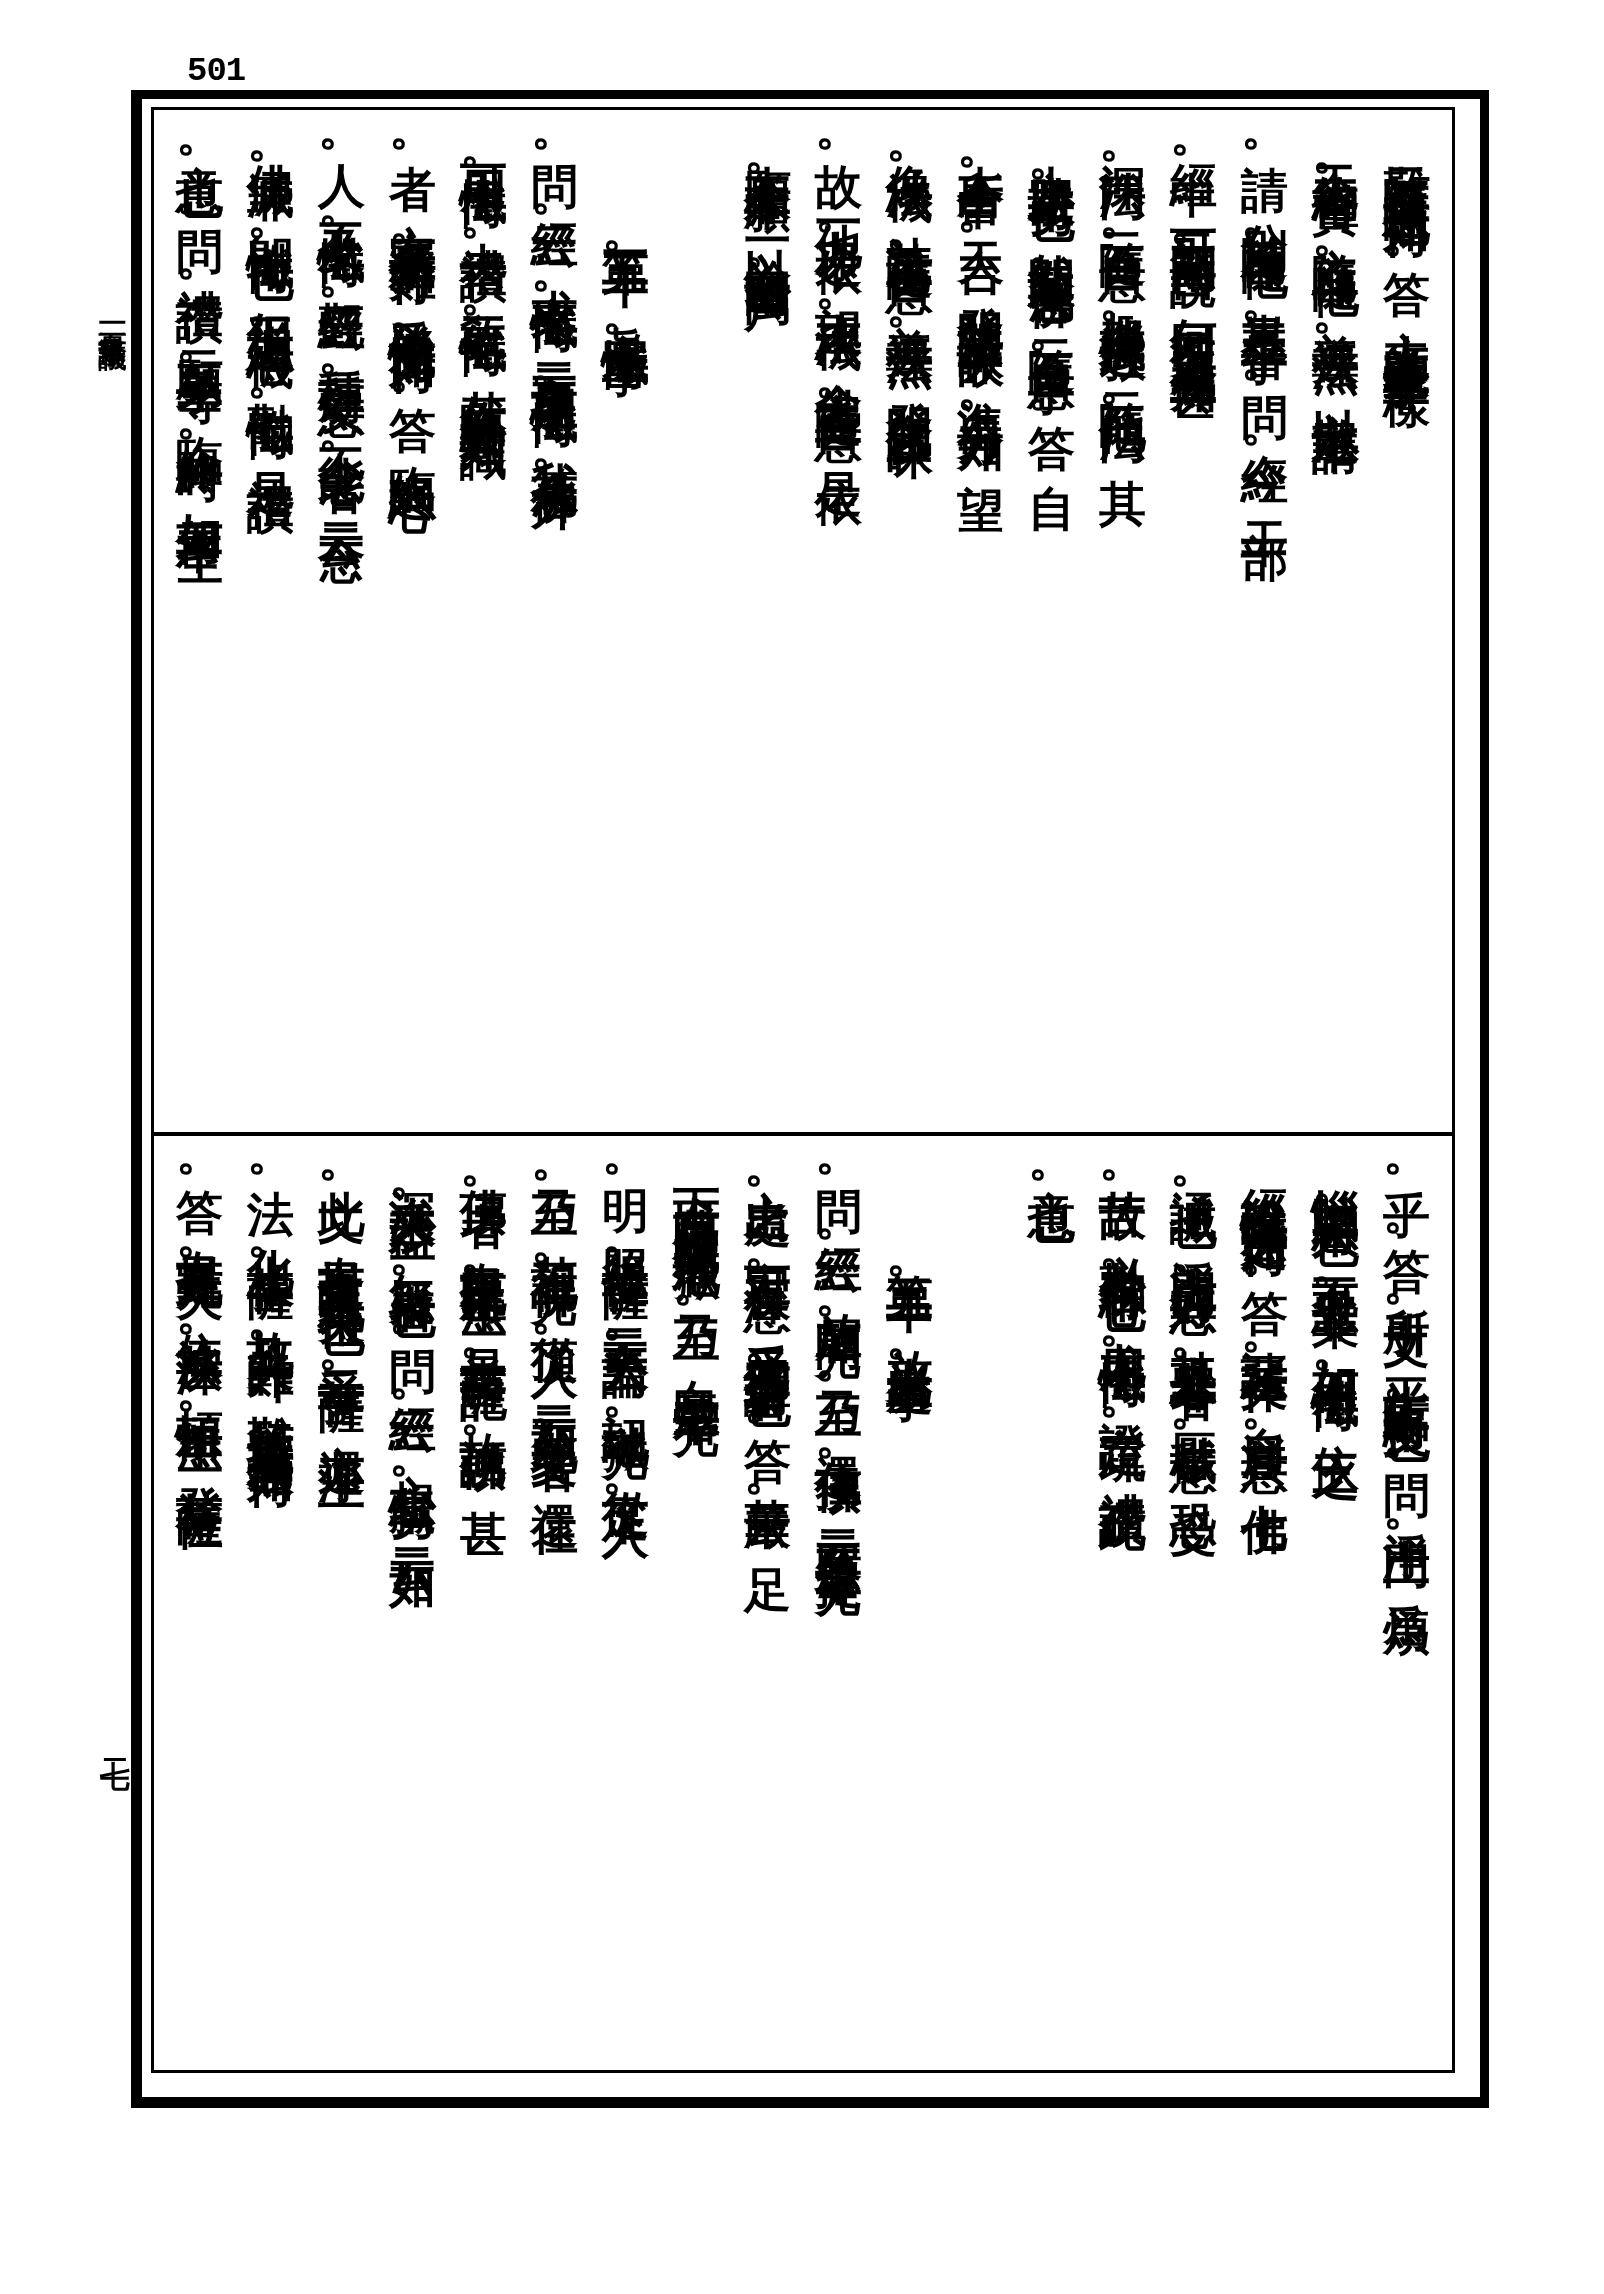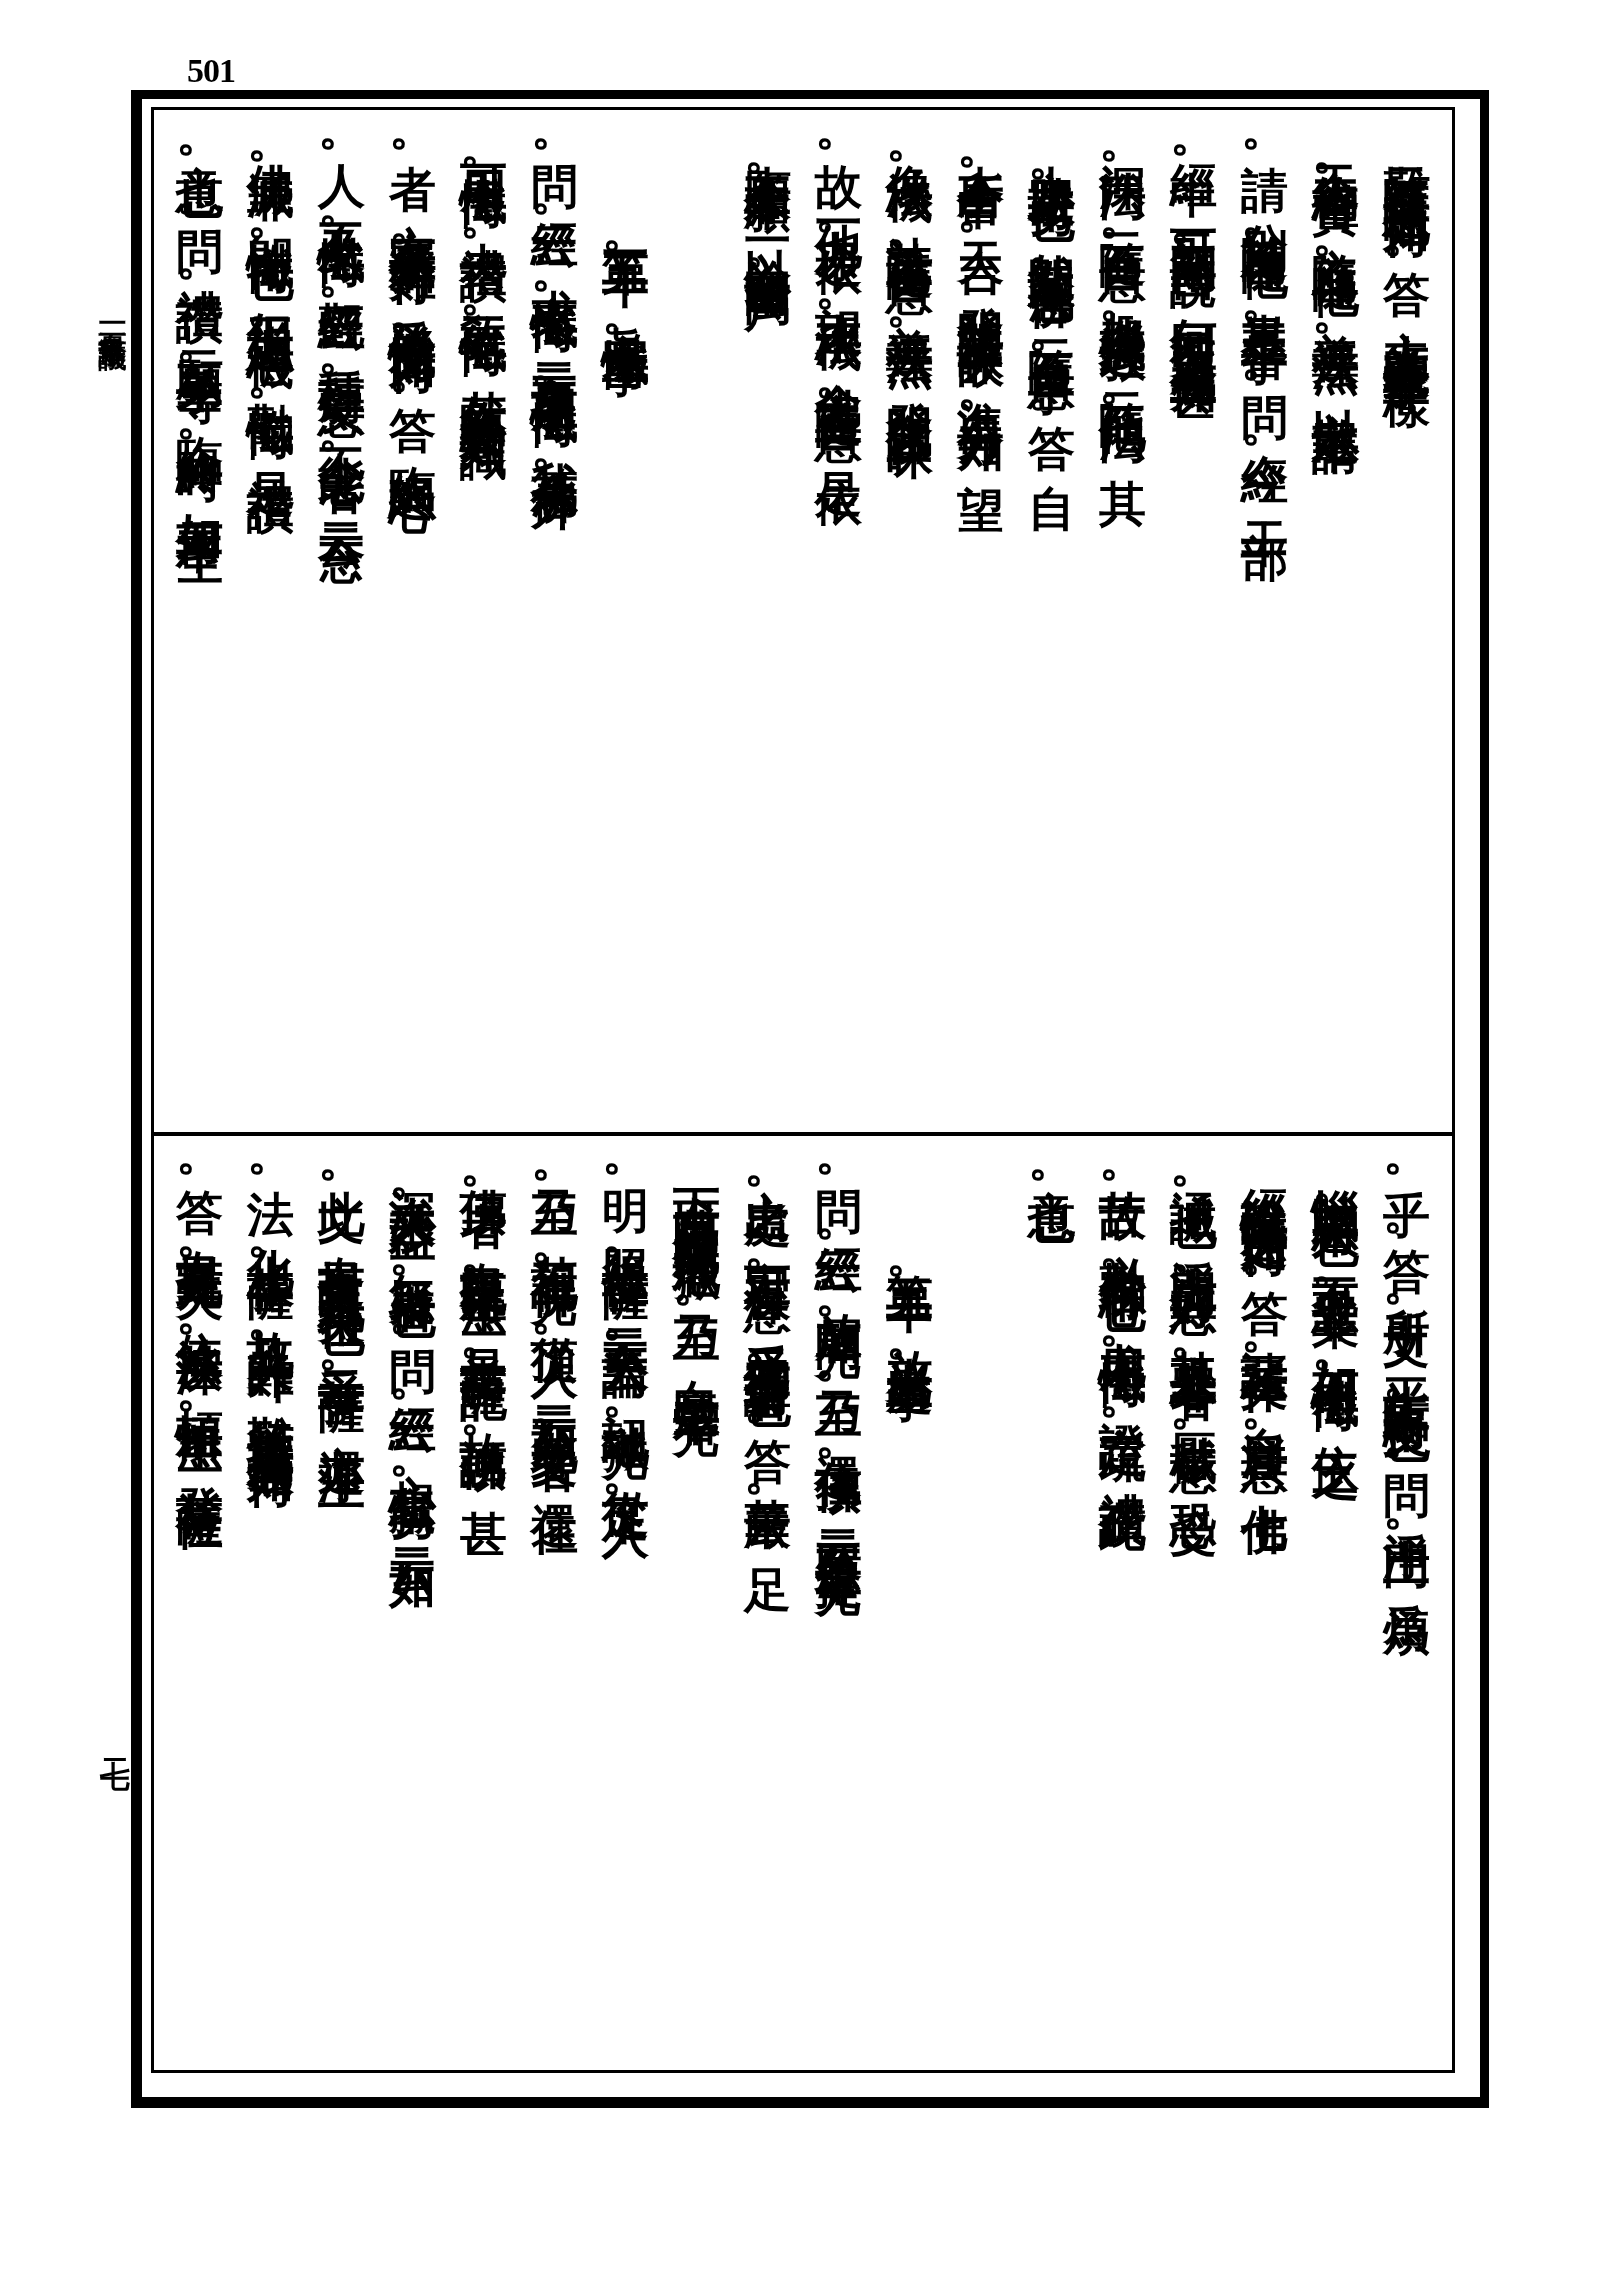--- a/index.html
+++ b/index.html
@@ -1,19 +1,19 @@
 <!DOCTYPE html>
 <html><head>
 <meta charset="utf-8">
 <style>
   html, body { margin: 0; padding: 0; background: #ffffff; }
   body { width: 1605px; height: 2294px; position: relative; overflow: hidden;
          font-family: "DejaVu Serif", "Liberation Serif", serif; color: #000; }
   .page-number { position: absolute; left: 187px; top: 52px; font-size: 34px; font-weight: bold;
-                 font-family: Liberation Serif, serif; letter-spacing: -1px; }
+                 font-family: Liberation Mono, monospace; letter-spacing: -1px; }
   .frame-outer { position: absolute; left: 131px; top: 90px; width: 1338px; height: 1998px;
                  border-top: 9px solid #000; border-left: 11px solid #000; border-bottom: 11px solid #000; border-right: 9px solid #000; }
   .frame-inner { position: absolute; left: 151px; top: 107px; width: 1298px; height: 1960px;
                  border: 3px solid #000; }
   .divider { position: absolute; left: 151px; top: 1132px; width: 1304px; height: 4px; background: #000; }
   .margin-title { position: absolute; left: 92px; top: 308px; width: 40px; writing-mode: vertical-rl;
                   font-size: 28px; font-weight: bold; letter-spacing: 2px; line-height: 40px; }
   .margin-page { position: absolute; left: 95px; top: 1736px; width: 40px; writing-mode: vertical-rl;
                  font-size: 30px; font-weight: bold; line-height: 40px; }
   .half { position: absolute; left: 159px; width: 1284px; display: flex; flex-direction: row-reverse;

